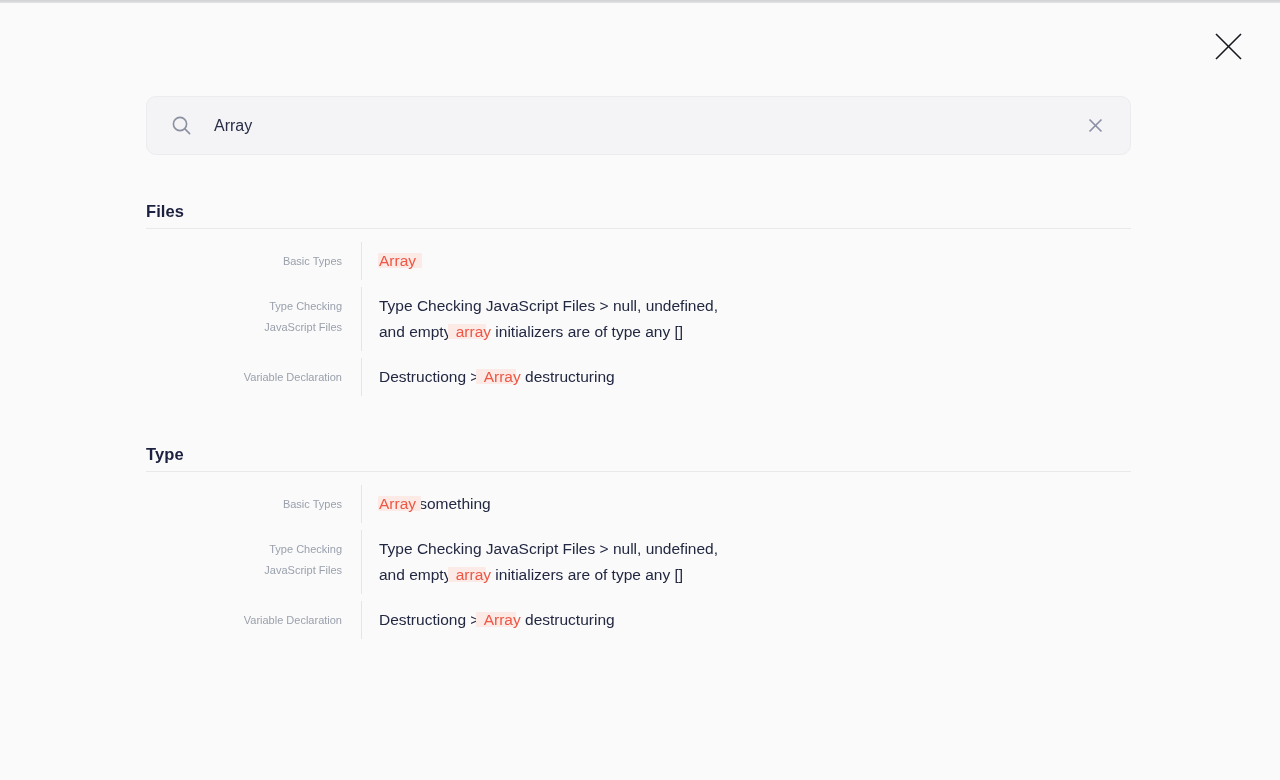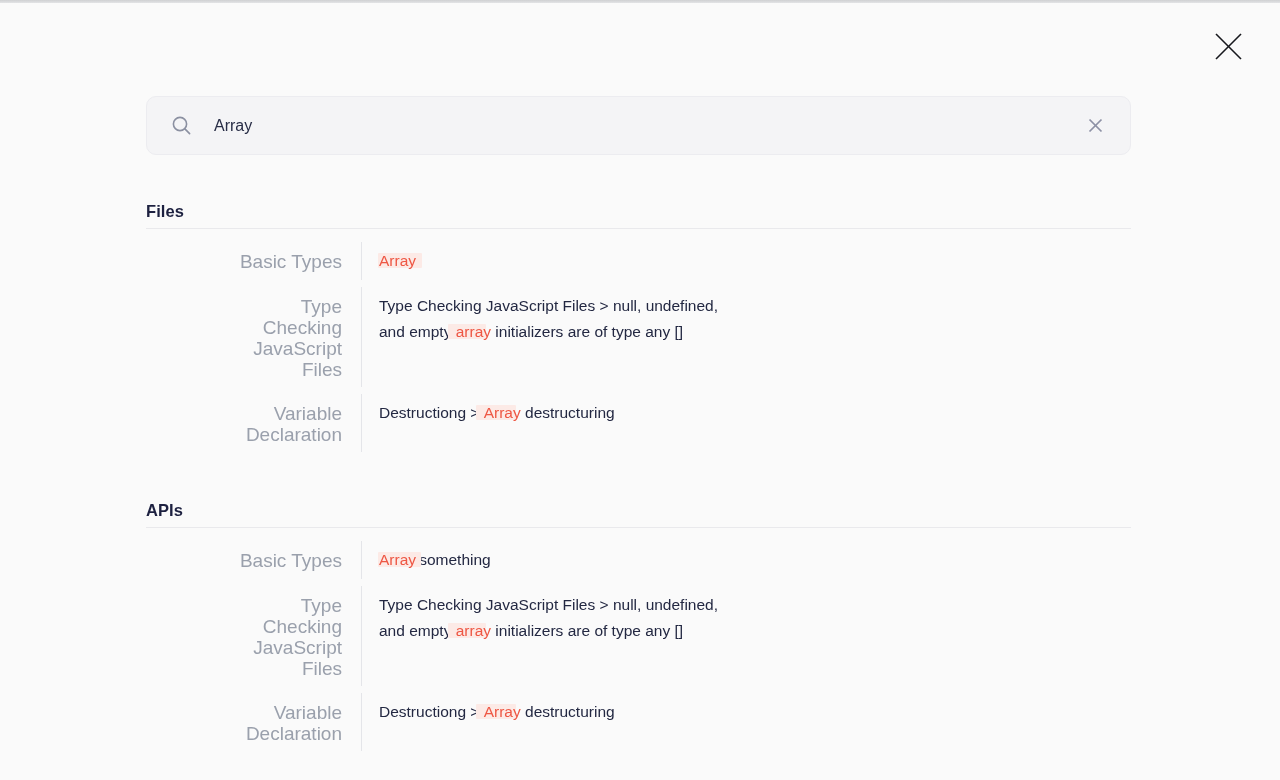--- a/index.html
+++ b/index.html
@@ -104,21 +104,21 @@
     width: 215px;
     flex: 0 0 auto;
     padding: 7px 19px 7px 0;
     display: flex;
     justify-content: flex-end;
     align-items: flex-start;
   }
   .row-label {
     max-width: 122px;
     text-align: right;
-    font-size: 19px;
+    font-size: 11px;
     line-height: 21px;
     color: #9aa0ac;
     padding-top: 2px;
   }
   .row-content {
     flex: 1 1 auto;
     border-left: 1px solid #e4e5e9;
     padding: 6px 0 6px 17px;
     font-size: 15.5px;
     line-height: 26px;
@@ -198,21 +198,21 @@
   <div class="row">
     <div class="row-label-cell">
       <span class="row-label">Variable Declaration</span>
     </div>
     <div class="row-content"><span>Destructiong &gt; </span><span class="hl shifted">Array</span><span> destructuring</span></div>
   </div>
 </div>
   </section>
 
   <section class="section">
-    <h2 class="section-title">APIs</h2>
+    <h2 class="section-title">Type</h2>
     <div class="section-divider"></div>
     <div class="rows">
   <div class="row">
     <div class="row-label-cell">
       <span class="row-label">Basic Types</span>
     </div>
     <div class="row-content"><span class="hl">Array</span><span>.something</span></div>
   </div>
 
   <div class="row">

